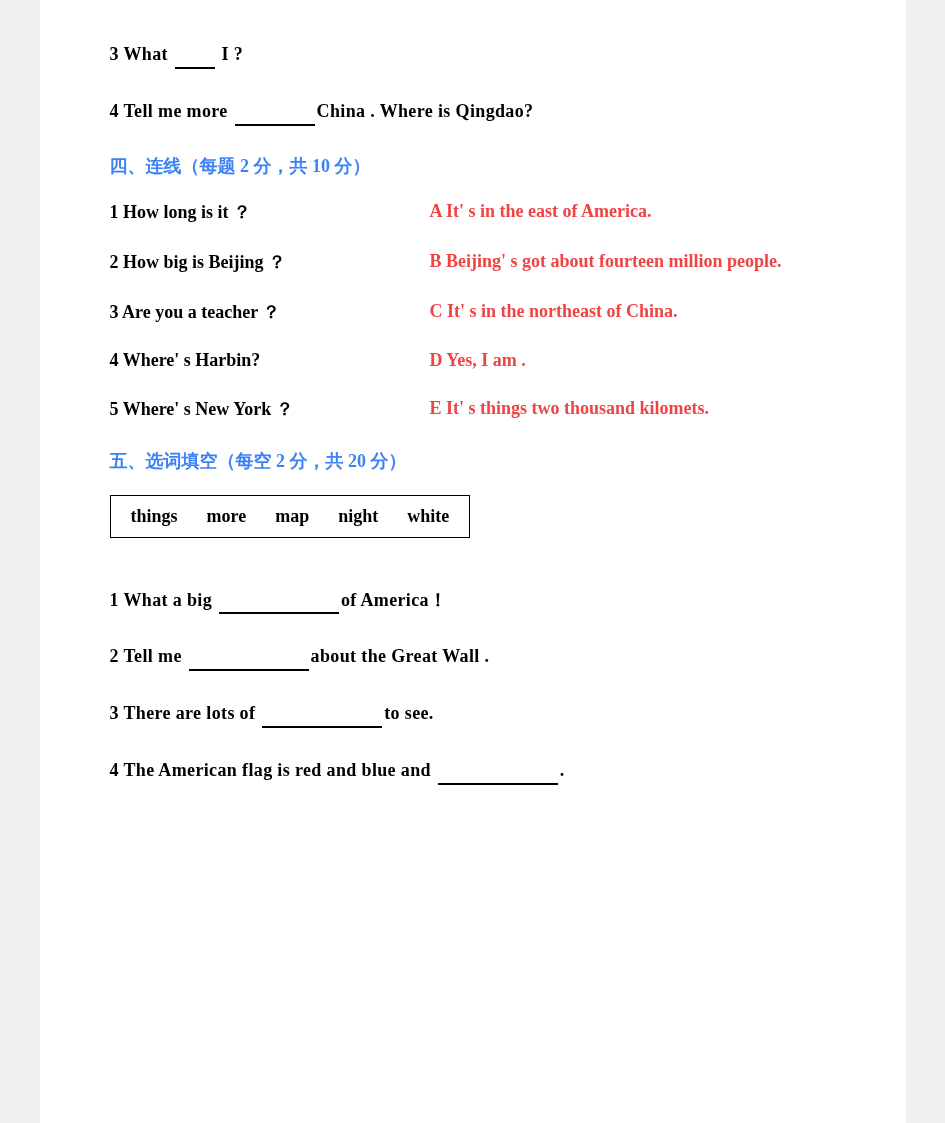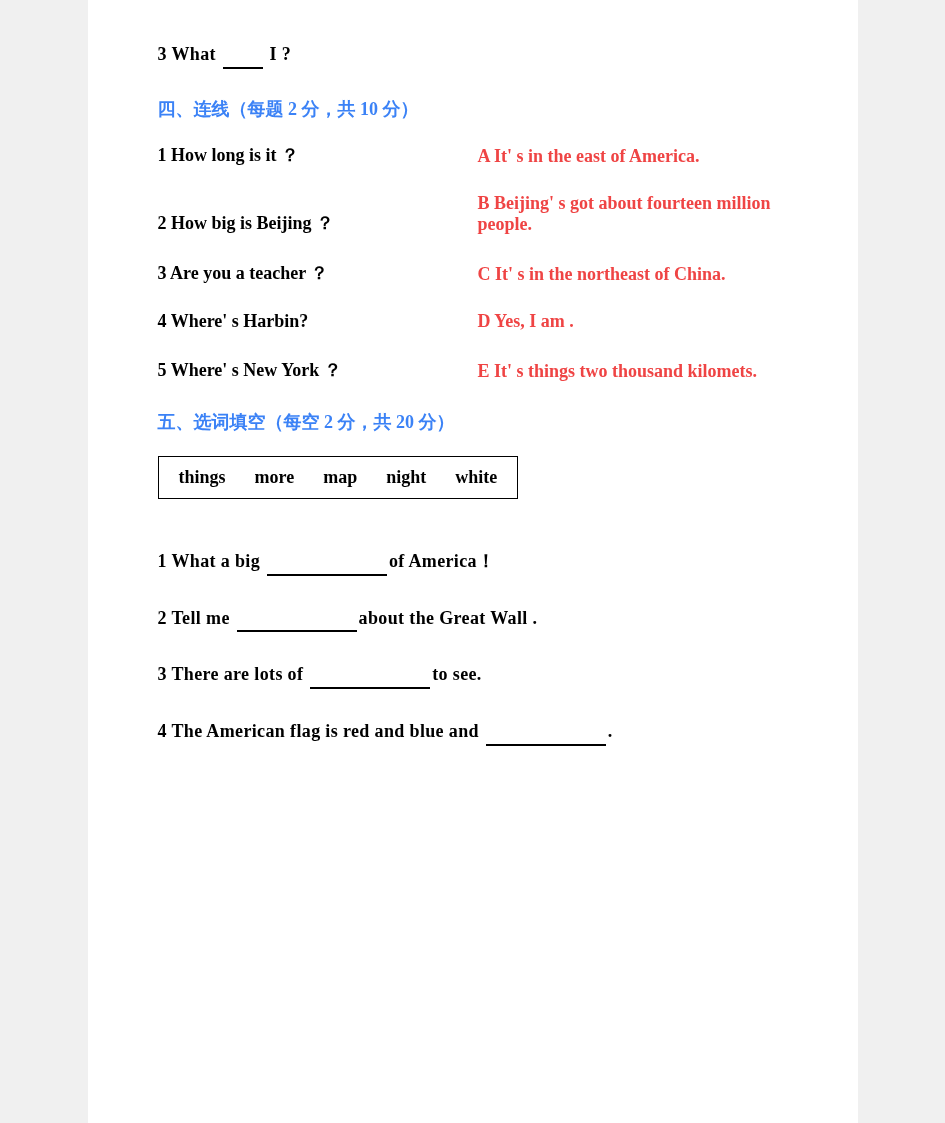--- a/index.html
+++ b/index.html
@@ -11,21 +11,21 @@
     body {
       background: #f0f0f0;
       display: flex;
       justify-content: center;
       align-items: flex-start;
       min-height: 1123px;
       font-family: 'Times New Roman', serif;
     }
 
     .page {
-      width: 770px;
+      width: 866px;
       min-height: 1123px;
       background: #ffffff;
       padding: 40px 70px 32px 70px;
       position: relative;
     }
 
     .question-block {
       margin-bottom: 28px;
     }
 
@@ -40,21 +40,21 @@
     .section-header {
       font-size: 18px;
       font-weight: bold;
       color: #3b82f6;
       margin-bottom: 22px;
       margin-top: 10px;
     }
 
     .matching-row {
       display: flex;
-      align-items: flex-end;
+      align-items: center;
       margin-bottom: 26px;
     }
 
     .matching-left {
       font-size: 18px;
       font-weight: bold;
       color: #000;
       width: 320px;
       flex-shrink: 0;
     }
@@ -96,20 +96,25 @@
 <body>
 
 <div class="page">
 
   <div class="question-block">
     <div class="question-line">
       3 What <span class="blank blank-short"></span> I ?
     </div>
   </div>
 
+  <div class="question-block">
+    <div class="question-line">
+      4 Tell me more <span class="blank"></span>China . Where is Qingdao?
+    </div>
+  </div>
 
 
   <div class="section-header">四、连线（每题 2 分，共 10 分）</div>
 
   <div class="question-block">
     <div class="matching-row">
       <div class="matching-left">1 How long is it ？</div>
       <div class="matching-right">A It' s in the east of America.</div>
     </div>
     <div class="matching-row">

